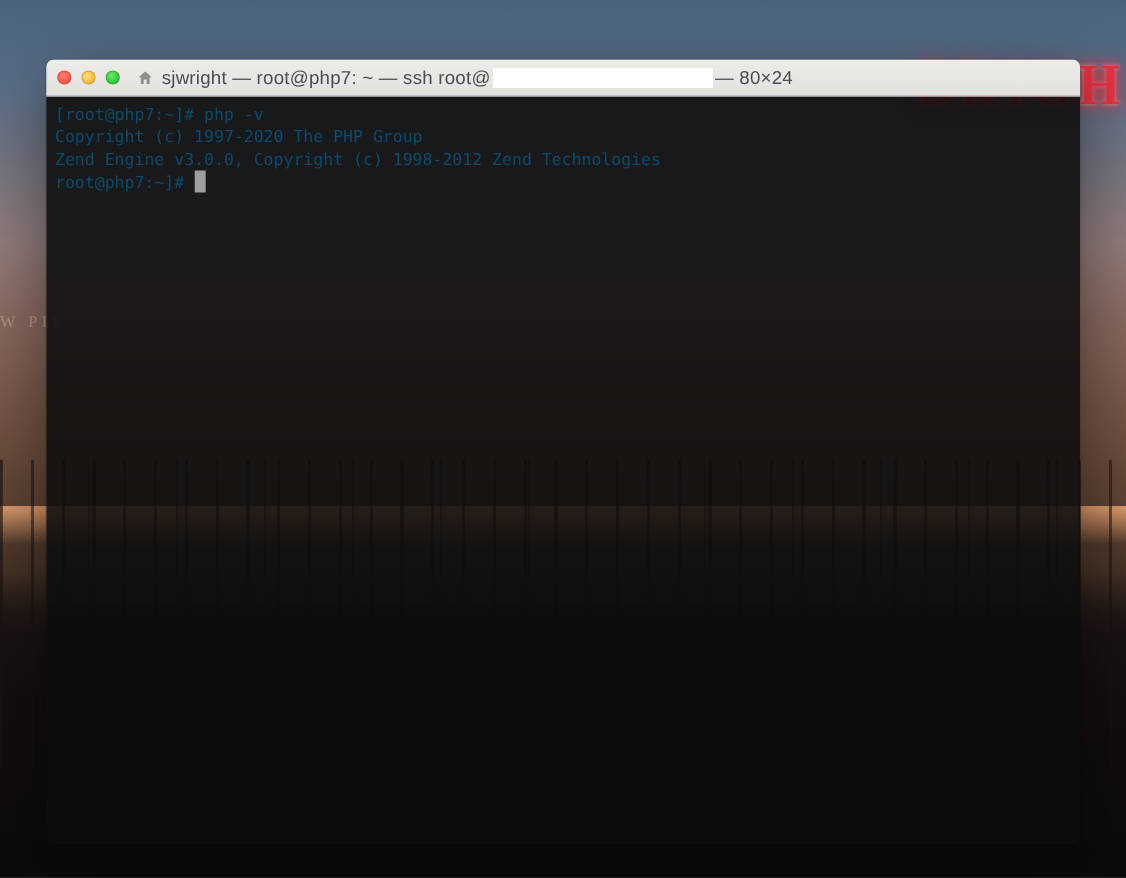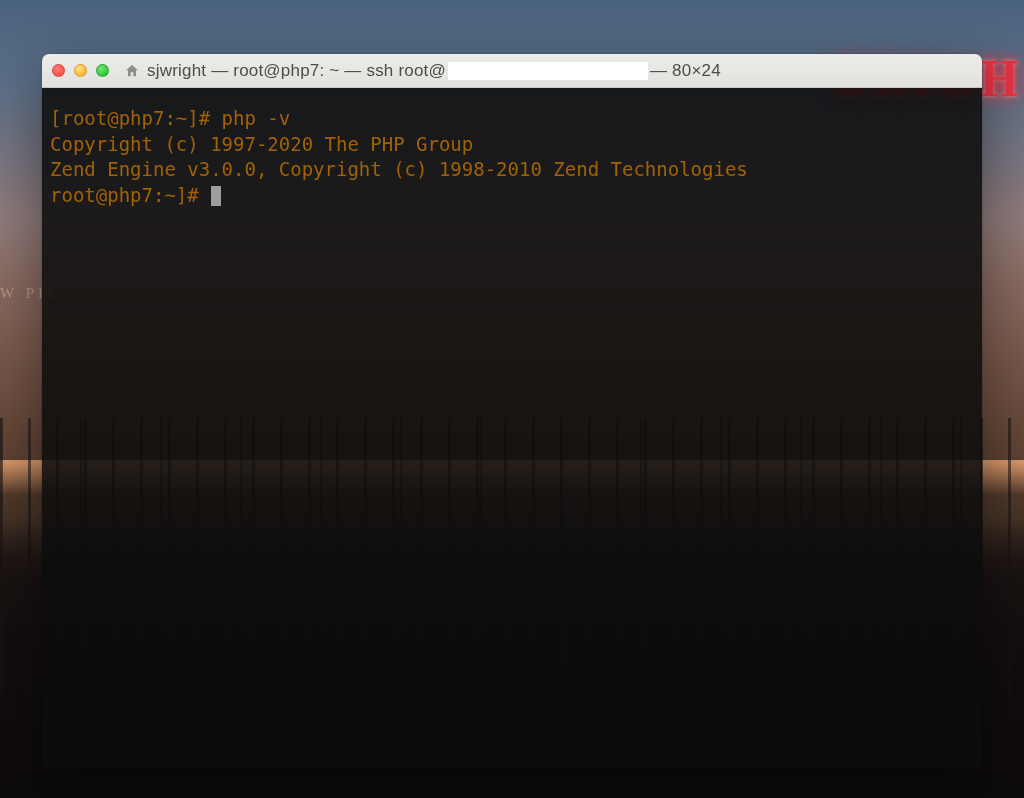--- a/index.html
+++ b/index.html
@@ -172,25 +172,25 @@
       width: 200px;
       height: 18px;
       background: #ffffff;
       vertical-align: middle;
       margin: 0 2px;
     }
 
     .terminal-body {
       height: calc(100% - 34px);
       background: rgba(13, 13, 13, 0.88);
-      padding: 18px 8px;
+      padding: 6px 8px;
       font-family: "Menlo", "Monaco", "Consolas", monospace;
-      font-size: 19px;
+      font-size: 15px;
       line-height: 1.35;
-      color: #a16207;
+      color: #0c4a6e;
       overflow: hidden;
       position: relative;
     }
 
     .term-line {
       white-space: pre;
     }
 
     .cursor-block {
       display: inline-block;
@@ -223,16 +223,16 @@
         </svg>
     </span>
     <span class="window-title">
       <span>sjwright — root@php7: ~ — ssh root@</span><span class="title-redact"></span><span>— 80×24</span>
     </span>
   </div>
 
   <div class="terminal-body">
     <div class="term-line">[root@php7:~]# php -v</div>
     <div class="term-line">Copyright (c) 1997-2020 The PHP Group</div>
-    <div class="term-line">Zend Engine v3.0.0, Copyright (c) 1998-2010 Zend Technologies</div>
+    <div class="term-line">Zend Engine v3.0.0, Copyright (c) 1998-2012 Zend Technologies</div>
     <div class="term-line"><span>root@php7:~]# </span><span class="cursor-block"></span></div>
   </div>
 </div>
 
 </body></html>

